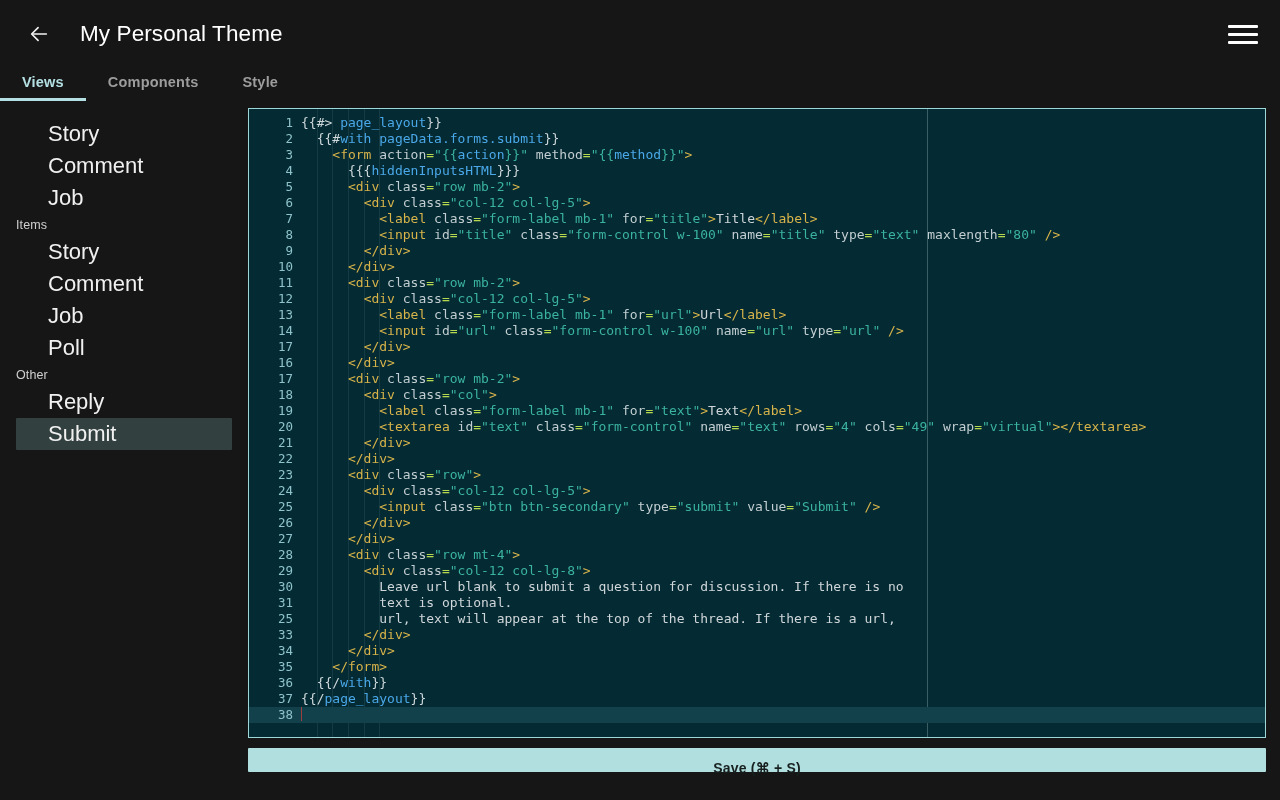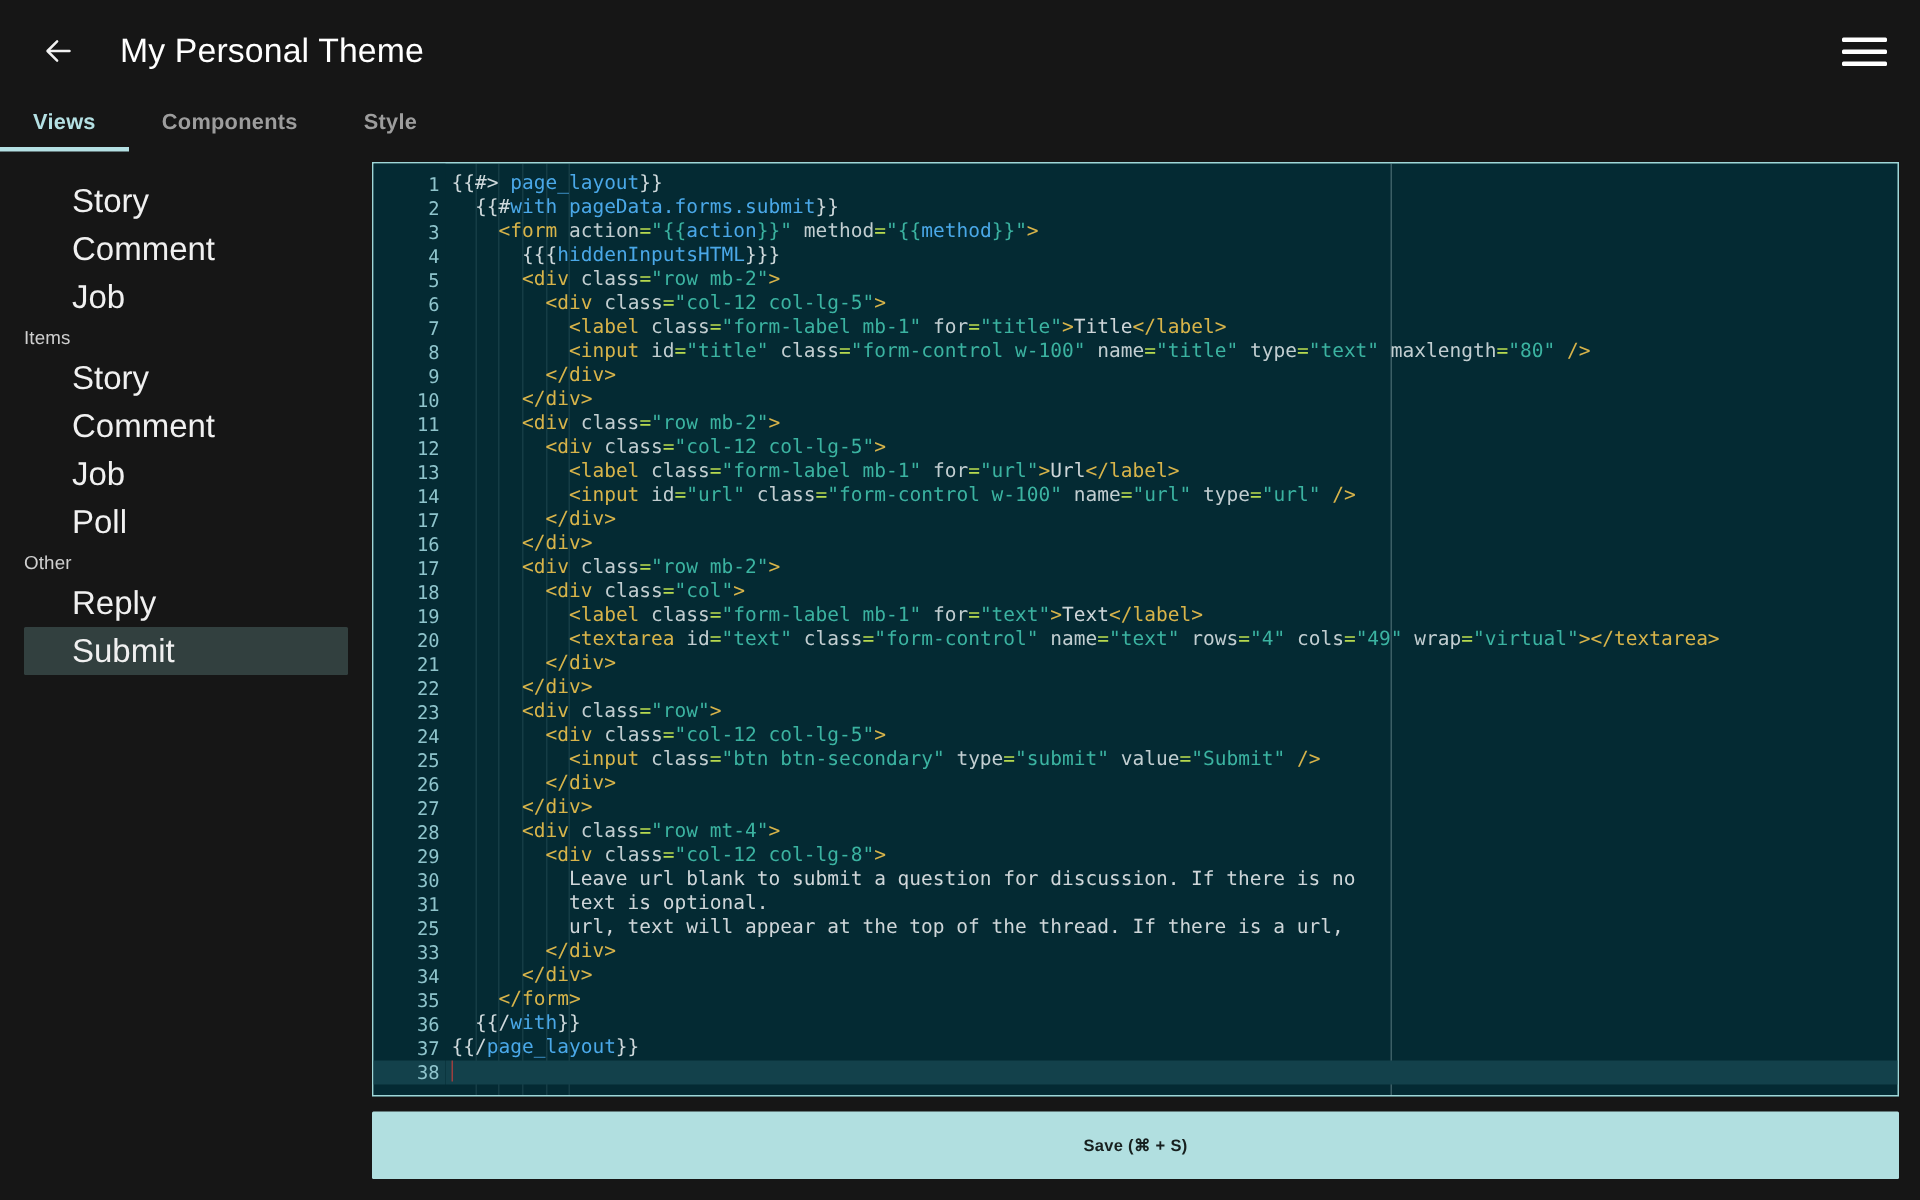--- a/index.html
+++ b/index.html
@@ -212,28 +212,28 @@
   .t-hbe    { color: #3bb3a1; }  
   .t-txt    { color: #cfd6d9; }
 
   
   .save-bar {
     padding: 10px 0 14px 0;
   }
   .save-btn {
     display: block;
     width: 100%;
-    height: 45px;
+    height: 24px;
     line-height: 40px;
     text-align: center;
     background: #b1dfe0;
     color: #17201f;
     border: none;
     font-family: "Liberation Sans", sans-serif;
-    font-size: 11px;
+    font-size: 14px;
     font-weight: 700;
     cursor: pointer;
     border-radius: 1px;
     letter-spacing: .2px;
   }
 </style>
 </head>
 <body>
 
 <div class="app">

